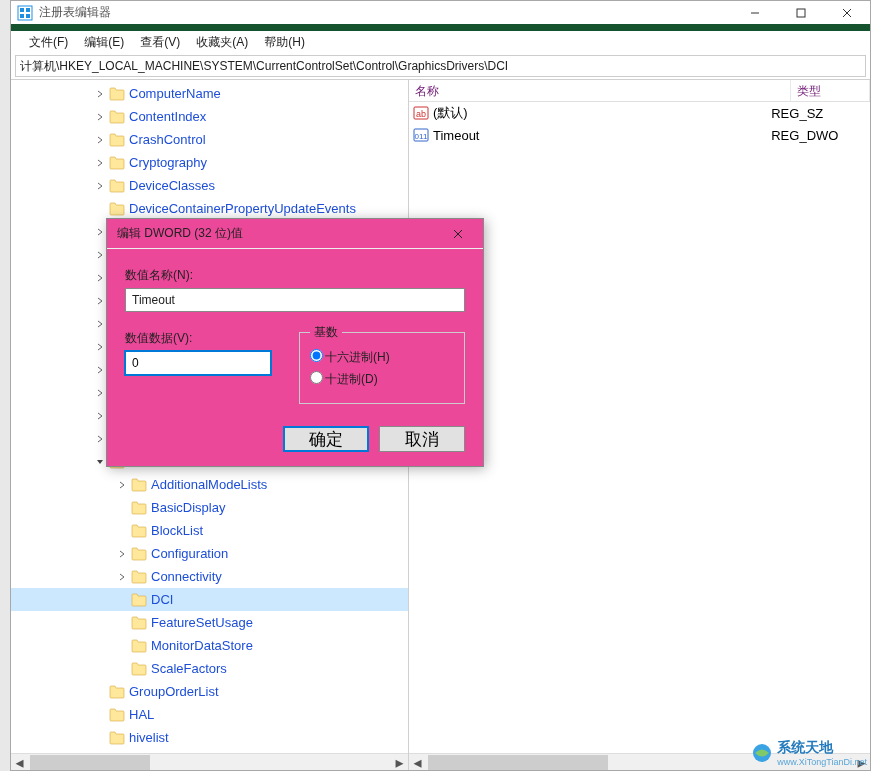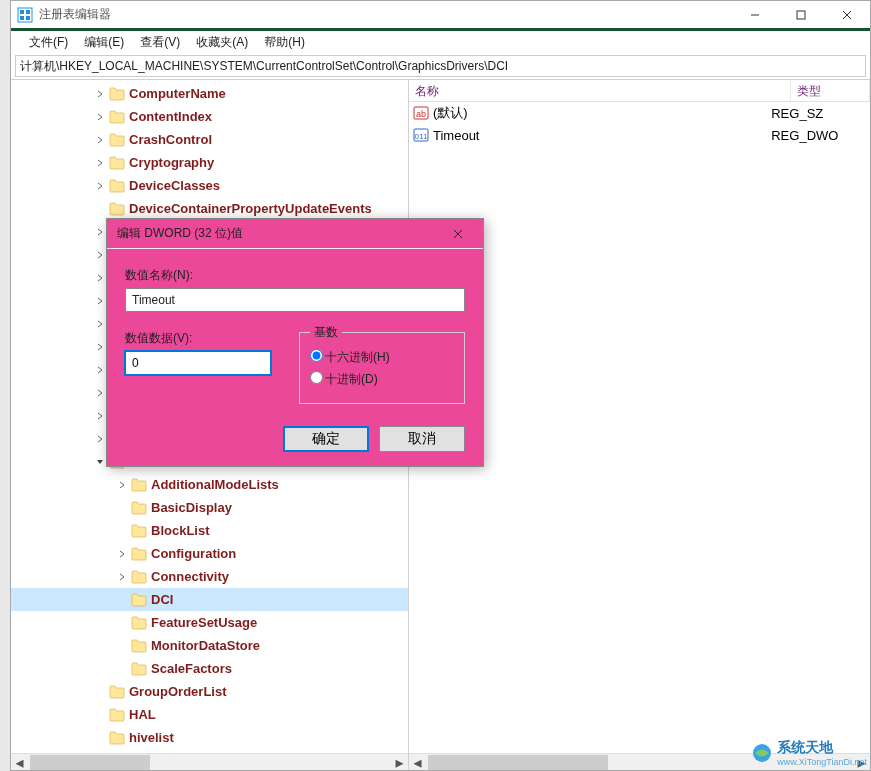--- a/index.html
+++ b/index.html
@@ -1,32 +1,32 @@
 <!DOCTYPE html>
 <html><head>
 <meta charset="utf-8">
 <style>
 * { box-sizing: border-box; margin: 0; padding: 0; font-family: "Microsoft YaHei", "Segoe UI", sans-serif; }
 body { width: 871px; height: 771px; background: #e8e8e8; position: relative; overflow: hidden; }
 
 .window { position: absolute; left: 10px; top: 0; width: 861px; height: 771px; background: #fff; border: 1px solid #a8a8a8; }
-.titlebar { height: 30px; display: flex; align-items: center; background: #fff; border-bottom: 3px solid #14532d; }
+.titlebar { height: 30px; display: flex; align-items: center; background: #fff; border-bottom: 7px solid #14532d; }
 .app-icon { width: 16px; height: 16px; margin: 0 6px; }
 .app-title { font-size: 12px; color: #555; flex: 1; }
 .wbtns { display: flex; }
 .wbtn { width: 46px; height: 30px; display: flex; align-items: center; justify-content: center; color: #666; }
 
 .menubar { height: 22px; display: flex; align-items: center; padding: 0 10px; font-size: 12px; color: #222; }
 .menuitem { padding: 2px 8px; }
 
 .addrbar { height: 22px; border: 1px solid #ccc; margin: 2px 4px; display: flex; align-items: center; padding: 0 4px; font-size: 12px; color: #222; background: #fff; }
 
 .content { display: flex; height: calc(100% - 30px - 22px - 26px); border-top: 1px solid #d0d0d0; }
 .tree-pane { width: 398px; border-right: 1px solid #d0d0d0; overflow: hidden; position: relative; }
-.tree { font-size: 13px; color: #7f1d1d; padding-top: 2px; height: 100%; overflow: hidden; font-weight: bold; }
+.tree { font-size: 13px; color: #1d4ed8; padding-top: 2px; height: 100%; overflow: hidden; }
 .tree-row { display: flex; align-items: center; height: 23px; padding-left: 0; white-space: nowrap; }
 .expander { width: 14px; height: 14px; margin-right: 2px; display: flex; align-items: center; justify-content: center; }
 .folder-icon { width: 16px; height: 14px; margin-right: 4px; flex-shrink: 0; }
 .tree-label { font-size: 13px; }
 .selected { background: #cce8ff; }
 .indent-1 { padding-left: 82px; }
 .indent-2 { padding-left: 104px; }
 
 .list-pane { flex: 1; overflow: hidden; position: relative; }
 .list-header { display: flex; height: 22px; border-bottom: 1px solid #e0e0e0; font-size: 12px; color: #701a75; }
@@ -47,21 +47,21 @@
 .dlg-body { padding: 12px 18px; font-size: 12px; color: #222; }
 .dlg-label { margin: 6px 0 4px; }
 .dlg-input { width: 100%; height: 24px; border: 1px solid #888; padding: 2px 6px; font-size: 12px; background: #fff; }
 .dlg-input.ro { background: #fff; color: #222; }
 .dlg-row2 { display: flex; gap: 28px; margin-top: 12px; }
 .dlg-col1 { width: 150px; }
 .dlg-fieldset { border: 1px solid #ccc; padding: 8px 10px 10px; width: 170px; }
 .dlg-fieldset legend { font-size: 12px; padding: 0 4px; }
 .radio-row { display: flex; align-items: flex-start; height: 22px; font-size: 12px; gap: 2px; }
 .dlg-actions { display: flex; justify-content: flex-end; gap: 10px; padding: 10px 18px 14px; }
-.dlg-btn { width: 86px; height: 26px; border: 1px solid #888; background: #e1e1e1; font-size: 14px; }
+.dlg-btn { width: 86px; height: 26px; border: 1px solid #888; background: #e1e1e1; font-size: 17px; }
 .dlg-btn.primary { border: 2px solid #0078d7; }
 .focused { border: 1px solid #0078d7; outline: 1px solid #0078d7; }
 
 .watermark { position: absolute; right: 4px; bottom: 4px; font-size: 14px; color: #237bbd; font-weight: bold; display:flex; align-items:center; gap:4px;}
 .watermark .sub { font-size: 9px; color: #5aa6d8; display:block; font-weight:normal;}
 </style>
 </head>
 <body>
 
 <div class="window">

